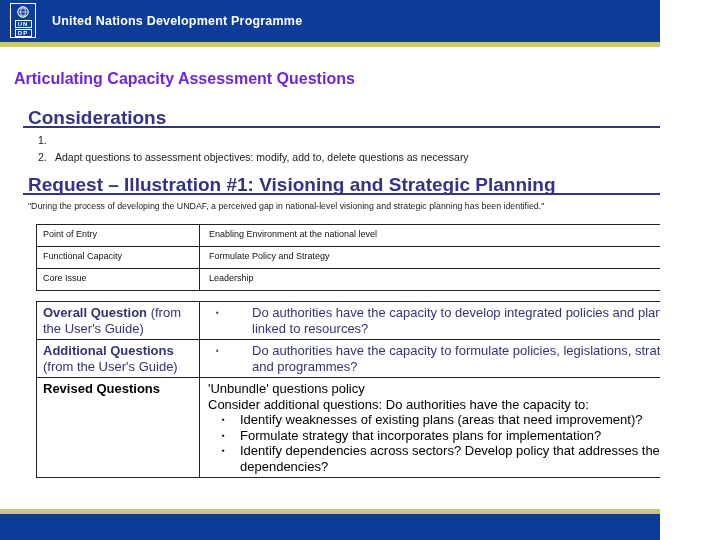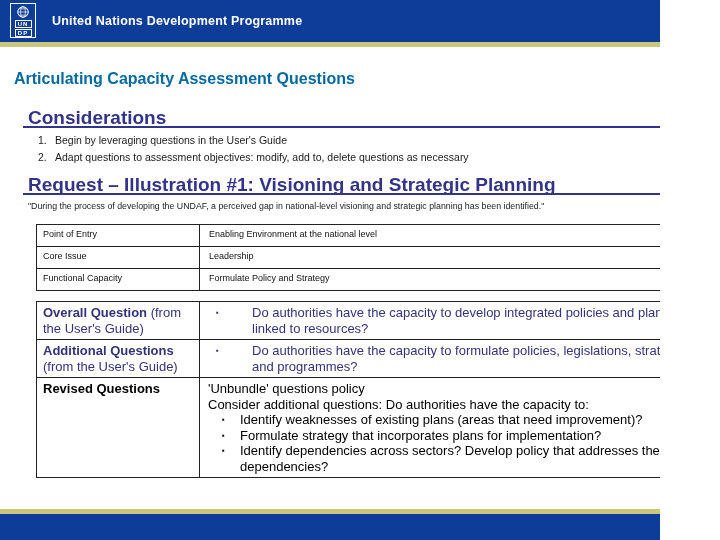--- a/index.html
+++ b/index.html
@@ -11,21 +11,21 @@
   .header-bar{position:absolute;top:0;left:0;width:720px;height:42px;background:#0d3d99;}
   .header-accent{position:absolute;top:42px;left:0;width:720px;height:5px;background:#c8c77c;}
   .brand{position:absolute;left:52px;top:0;height:42px;line-height:42px;color:#ffffff;
          font-weight:bold;font-size:12.5px;letter-spacing:0.2px;}
   .logo{position:absolute;left:10px;top:3px;width:26px;height:35px;border:1px solid #ffffff;
         background:#0d3d99;display:flex;flex-direction:column;align-items:center;box-sizing:border-box;padding-top:1px;}
   .logo-emblem{width:14px;height:14px;}
   .logo-box{width:17px;height:8px;border:1px solid #ffffff;margin-top:1px;box-sizing:border-box;
             color:#ffffff;font-size:6px;line-height:6px;text-align:center;font-weight:bold;letter-spacing:1px;}
   
-  .page-title{position:absolute;left:14px;top:70px;font-size:16px;font-weight:bold;color:#0369a1;}
+  .page-title{position:absolute;left:14px;top:70px;font-size:16px;font-weight:bold;color:#6d28d9;}
   .sec-heading{position:absolute;left:28px;font-size:19px;font-weight:bold;color:#333388;}
   .sec-rule{position:absolute;left:23px;width:677px;height:2px;background:#333388;}
   .h-considerations{top:107px;}
   .rule-considerations{top:126px;}
   .h-request{top:174px;}
   .rule-request{top:193px;}
   
   .num-list{position:absolute;left:38px;top:132px;font-size:10.5px;color:#1a1a1a;}
   .num-item{display:flex;line-height:17px;}
   .num-item .num{width:17px;}
@@ -81,21 +81,20 @@
   <div class="brand">United Nations Development Programme</div>
 
   <div class="page-title">Articulating Capacity Assessment Questions</div>
 
   <div class="sec-heading h-considerations">Considerations</div>
   <div class="sec-rule rule-considerations"></div>
 
   <div class="num-list">
     <div class="num-item">
       <span class="num">1.</span>
-      <span>Begin by leveraging questions in the User's Guide</span>
     </div>
     <div class="num-item">
       <span class="num">2.</span>
       <span>Adapt questions to assessment objectives: modify, add to, delete questions as necessary</span>
     </div>
   </div>
 
   <div class="sec-heading h-request">Request – Illustration #1: Visioning and Strategic Planning</div>
   <div class="sec-rule rule-request"></div>
   <div class="quote">"During the process of developing the UNDAF, a perceived gap in national-level visioning and strategic planning has been identified."</div>
@@ -104,26 +103,26 @@
     <colgroup>
         <col class="c1">
         <col>
       </colgroup>
     <tbody>
         <tr>
       <td>Point of Entry</td>
       <td class="val">Enabling Environment at the national level</td>
     </tr>
     <tr>
+      <td>Functional Capacity</td>
+      <td class="val">Formulate Policy and Strategy</td>
+    </tr>
+    <tr>
       <td>Core Issue</td>
       <td class="val">Leadership</td>
-    </tr>
-    <tr>
-      <td>Functional Capacity</td>
-      <td class="val">Formulate Policy and Strategy</td>
     </tr>
   </tbody>
     </table>
 
   <table class="tbl tbl-questions">
     <colgroup>
         <col class="c1">
         <col>
       </colgroup>
     <tbody>

